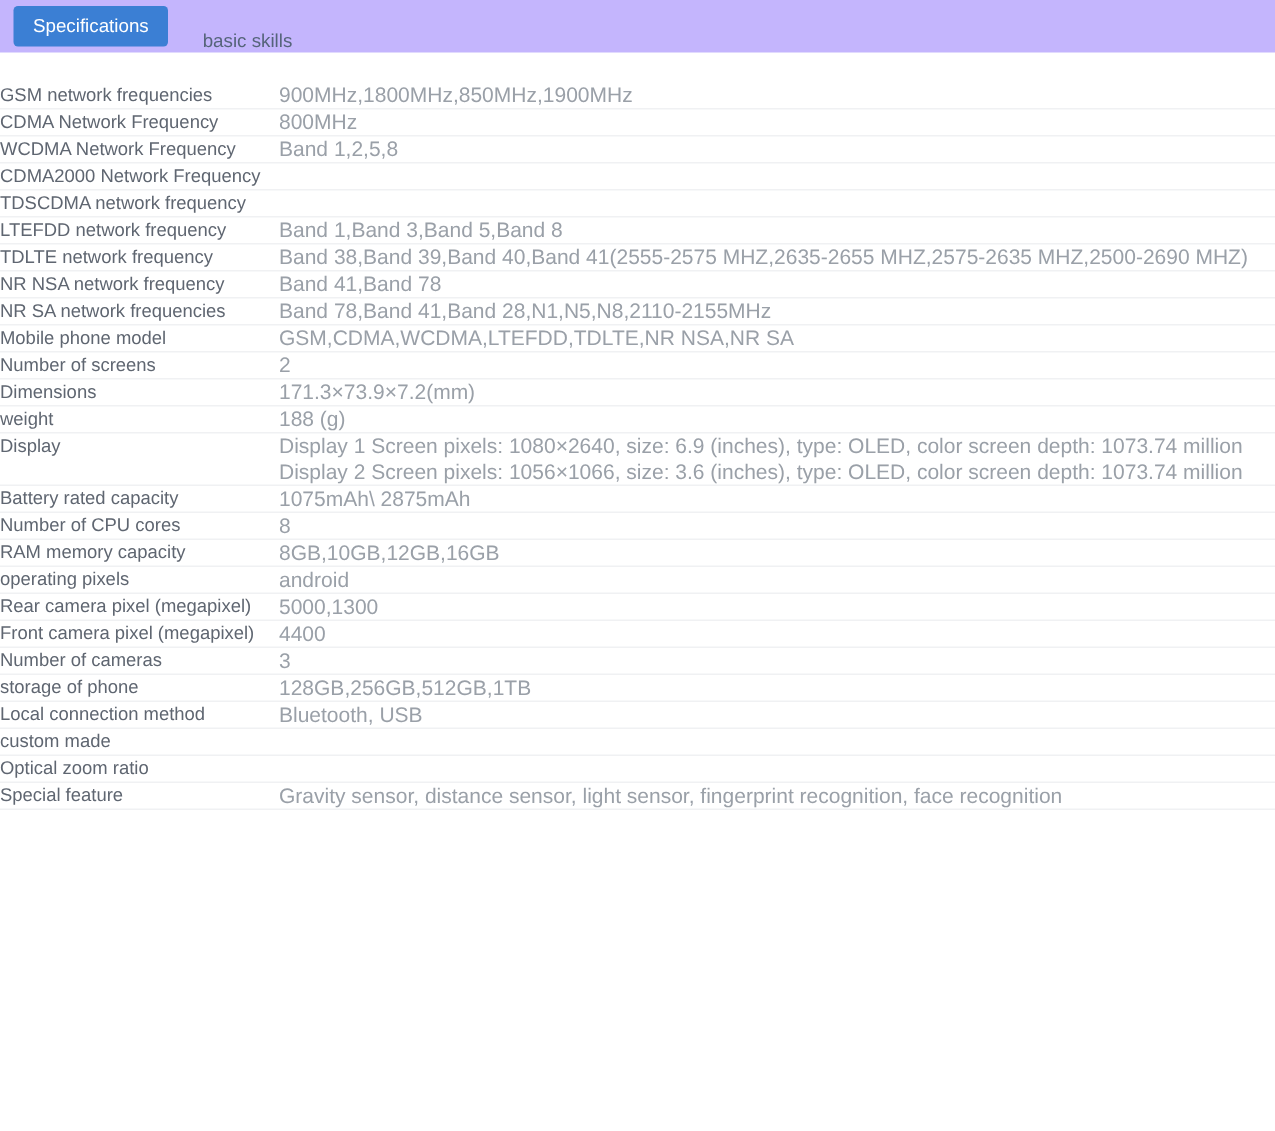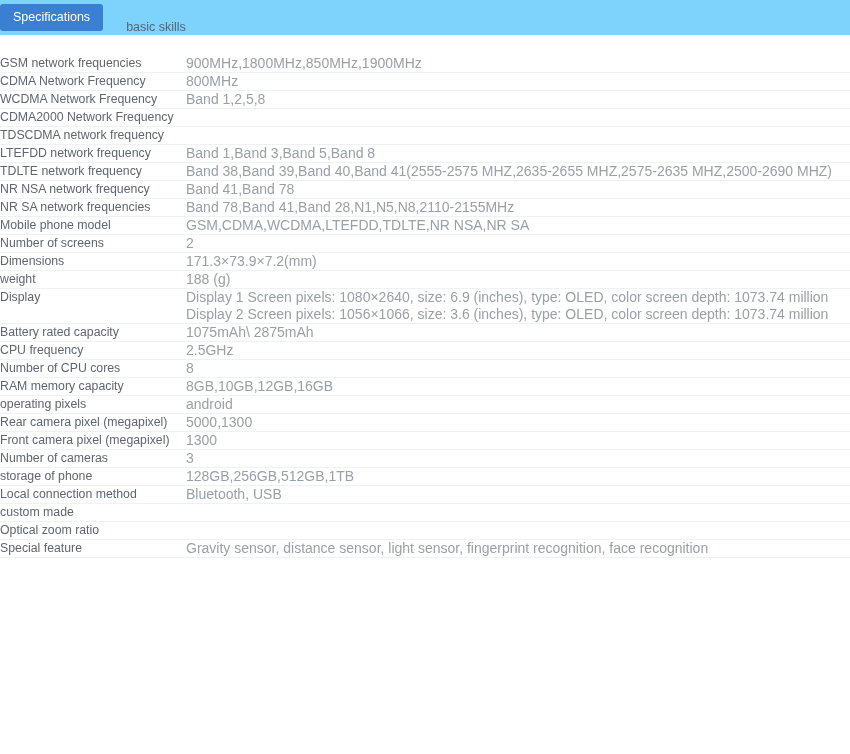--- a/index.html
+++ b/index.html
@@ -13,23 +13,24 @@
     background: #ffffff;
     font-family: "Liberation Sans", sans-serif;
     -webkit-font-smoothing: antialiased;
     overflow: hidden;
   }
 
   
   .tabbar {
     position: relative;
     height: 35px;
-    background: #7dd3fc;
+    background: #c4b5fd;
     display: flex;
     align-items: center;
+    padding-left: 9px;
     box-sizing: border-box;
   }
   .tab {
     font-size: 12.5px;
     line-height: 1;
     padding: 7px 13px 8px 13px;
     border-radius: 3px;
     color: #5c6b7a;
     cursor: pointer;
     white-space: nowrap;
@@ -153,42 +154,38 @@
         </tr>
         <tr>
           <td class="cell-label">Display</td>
           <td class="cell-value">Display 1 Screen pixels: 1080×2640, size: 6.9 (inches), type: OLED, color screen depth: 1073.74 million Display 2 Screen pixels: 1056×1066, size: 3.6 (inches), type: OLED, color screen depth: 1073.74 million</td>
         </tr>
         <tr>
           <td class="cell-label">Battery rated capacity</td>
           <td class="cell-value">1075mAh\ 2875mAh</td>
         </tr>
         <tr>
-          <td class="cell-label">CPU frequency</td>
-          <td class="cell-value">2.5GHz</td>
-        </tr>
-        <tr>
           <td class="cell-label">Number of CPU cores</td>
           <td class="cell-value">8</td>
         </tr>
         <tr>
           <td class="cell-label">RAM memory capacity</td>
           <td class="cell-value">8GB,10GB,12GB,16GB</td>
         </tr>
         <tr>
           <td class="cell-label">operating pixels</td>
           <td class="cell-value">android</td>
         </tr>
         <tr>
           <td class="cell-label">Rear camera pixel (megapixel)</td>
           <td class="cell-value">5000,1300</td>
         </tr>
         <tr>
           <td class="cell-label">Front camera pixel (megapixel)</td>
-          <td class="cell-value">1300</td>
+          <td class="cell-value">4400</td>
         </tr>
         <tr>
           <td class="cell-label">Number of cameras</td>
           <td class="cell-value">3</td>
         </tr>
         <tr>
           <td class="cell-label">storage of phone</td>
           <td class="cell-value">128GB,256GB,512GB,1TB</td>
         </tr>
         <tr>

